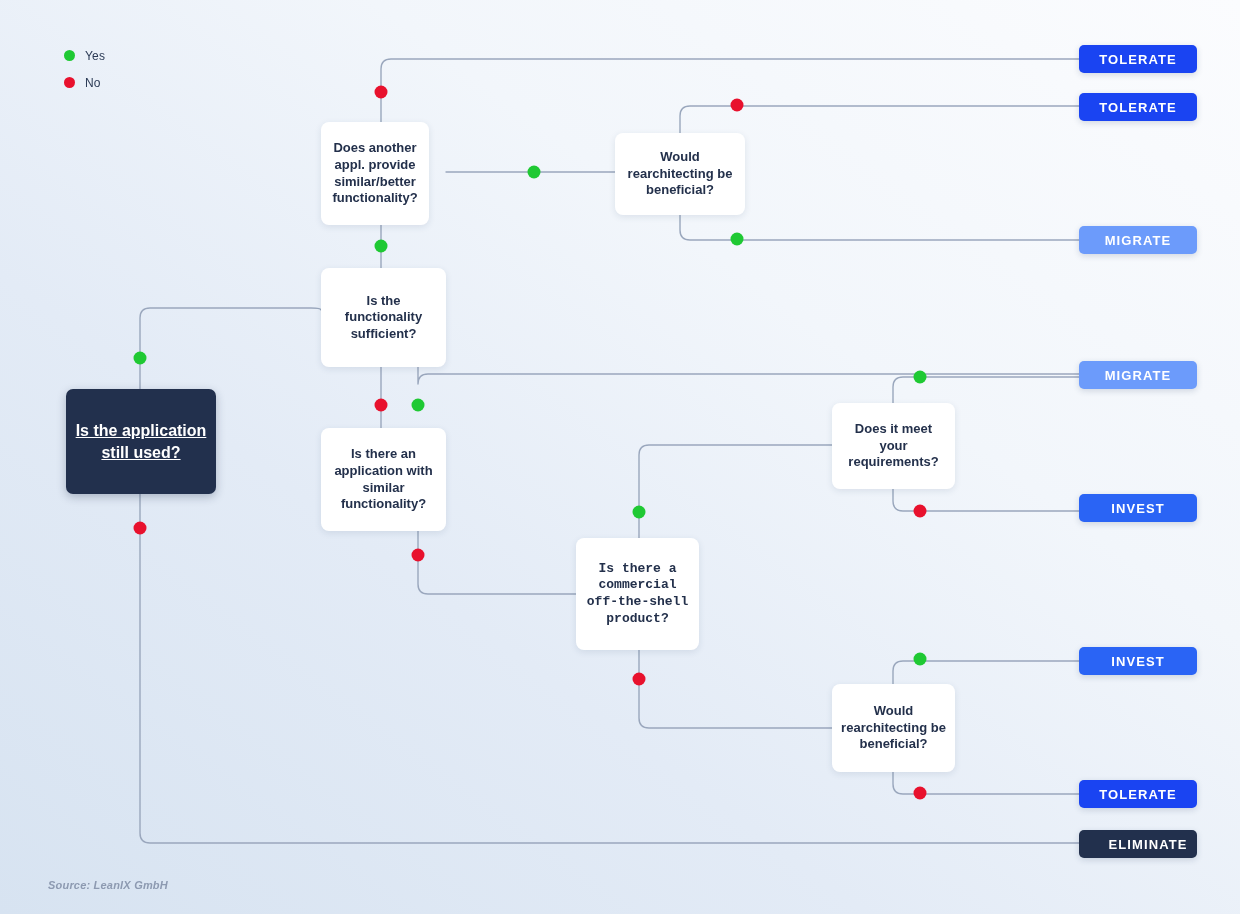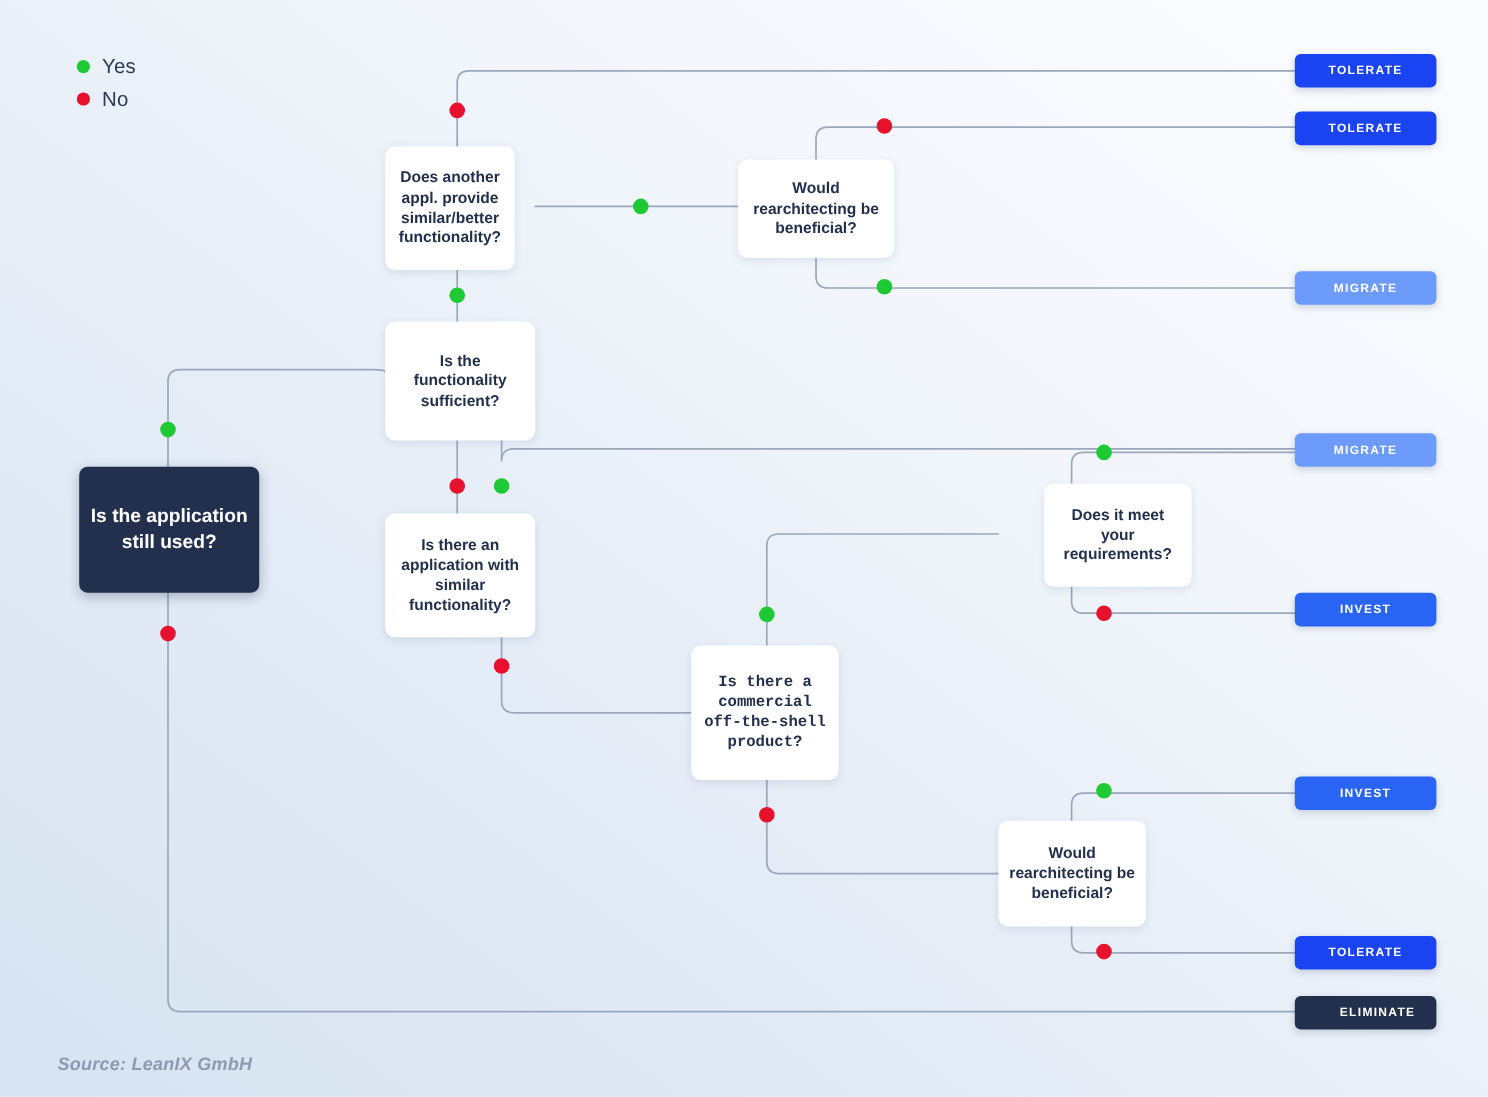--- a/index.html
+++ b/index.html
@@ -49,21 +49,21 @@
   .legend-dot {
     width: 11px;
     height: 11px;
     border-radius: 50%;
     margin-right: 10px;
     flex: none;
   }
   .legend-dot.yes { background: #1fc933; }
   .legend-dot.no  { background: #e8112d; }
   .legend-label {
-    font-size: 17px;
+    font-size: 12px;
     color: #2b3a55;
     letter-spacing: .2px;
   }
   
   .node {
     position: absolute;
     box-sizing: border-box;
     display: flex;
     align-items: center;
     justify-content: center;
@@ -90,41 +90,41 @@
   .pill {
     position: absolute;
     box-sizing: border-box;
     height: 28px;
     width: 118px;
     border-radius: 5px;
     display: flex;
     align-items: center;
     justify-content: center;
     color: #ffffff;
-    font-size: 10px;
+    font-size: 13px;
     font-weight: 700;
     letter-spacing: 1.1px;
     box-shadow: 0 2px 6px rgba(40,62,100,.18);
   }
   
   .dot {
     position: absolute;
     width: 13px;
     height: 13px;
     border-radius: 50%;
     transform: translate(-50%, -50%);
   }
   .dot.yes { background: #1fc933; }
   .dot.no  { background: #e8112d; }
   
   .source {
     position: absolute;
     left: 48px;
     top: 879px;
-    font-size: 15px;
+    font-size: 11px;
     font-style: italic;
     font-weight: 600;
     color: #8d9ab1;
     letter-spacing: .2px;
   }
 </style>
 </head>
 <body>
 
 <div id="canvas">
@@ -153,27 +153,27 @@
       <span class="legend-dot yes"></span>
       <span class="legend-label">Yes</span>
     </div>
     <div class="legend-row">
       <span class="legend-dot no"></span>
       <span class="legend-label">No</span>
     </div>
   </div>
 
   <div id="nodes-layer">
-      <div class="node root" style="left: 66px; top: 389px; width: 150px; height: 105px;">Is the application still used?</div>
+      <div class="node root" style="left: 66px; top: 389px; width: 150px; height: 105px; text-decoration: underline;">Is the application still used?</div>
       <div class="node" style="left: 321px; top: 122px; width: 108px; height: 103px;">Does another appl. provide similar/better functionality?</div>
       <div class="node" style="left: 321px; top: 268px; width: 125px; height: 99px;">Is the functionality sufficient?</div>
       <div class="node" style="left: 321px; top: 428px; width: 125px; height: 103px;">Is there an application with similar functionality?</div>
       <div class="node" style="left: 615px; top: 133px; width: 130px; height: 82px;">Would rearchitecting be beneficial?</div>
       <div class="node" style="left: 576px; top: 538px; width: 123px; height: 112px; font-family: Liberation Mono, monospace;">Is there a commercial off-the-shell product?</div>
-      <div class="node" style="left: 832px; top: 403px; width: 123px; height: 86px; margin-left: 38px;">Does it meet your requirements?</div>
+      <div class="node" style="left: 832px; top: 403px; width: 123px; height: 86px;">Does it meet your requirements?</div>
       <div class="node" style="left: 832px; top: 684px; width: 123px; height: 88px;">Would rearchitecting be beneficial?</div>
     </div>
   <div id="outcomes-layer">
       <div class="pill" style="left: 1079px; top: 45px; background: rgb(26, 68, 242);">TOLERATE</div>
       <div class="pill" style="left: 1079px; top: 93px; background: rgb(26, 68, 242);">TOLERATE</div>
       <div class="pill" style="left: 1079px; top: 226px; background: rgb(108, 155, 251);">MIGRATE</div>
       <div class="pill" style="left: 1079px; top: 361px; background: rgb(108, 155, 251);">MIGRATE</div>
       <div class="pill" style="left: 1079px; top: 494px; background: rgb(42, 100, 245);">INVEST</div>
       <div class="pill" style="left: 1079px; top: 647px; background: rgb(42, 100, 245);">INVEST</div>
       <div class="pill" style="left: 1079px; top: 780px; background: rgb(26, 68, 242);">TOLERATE</div>

